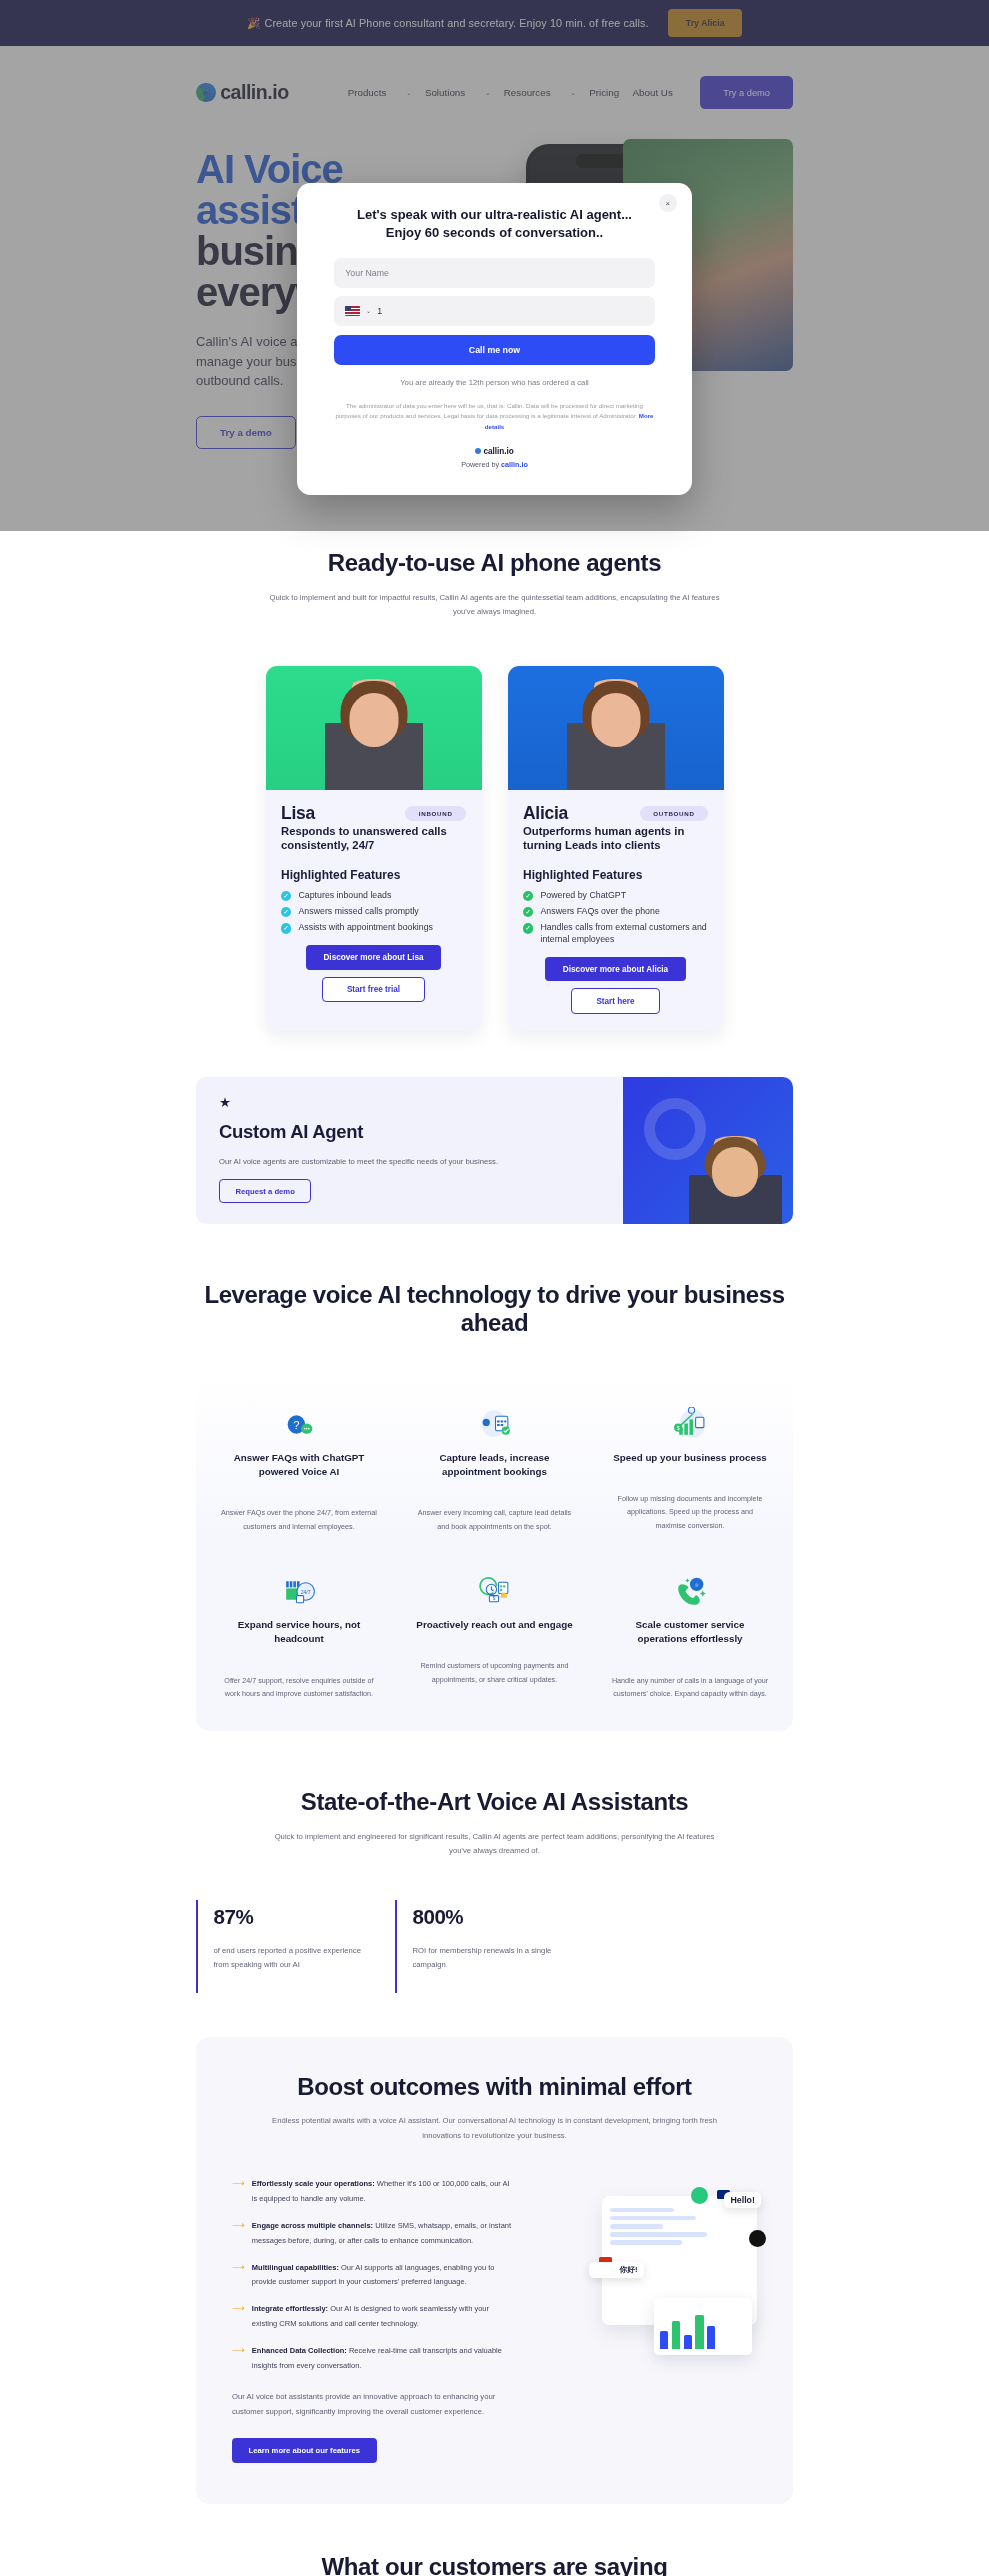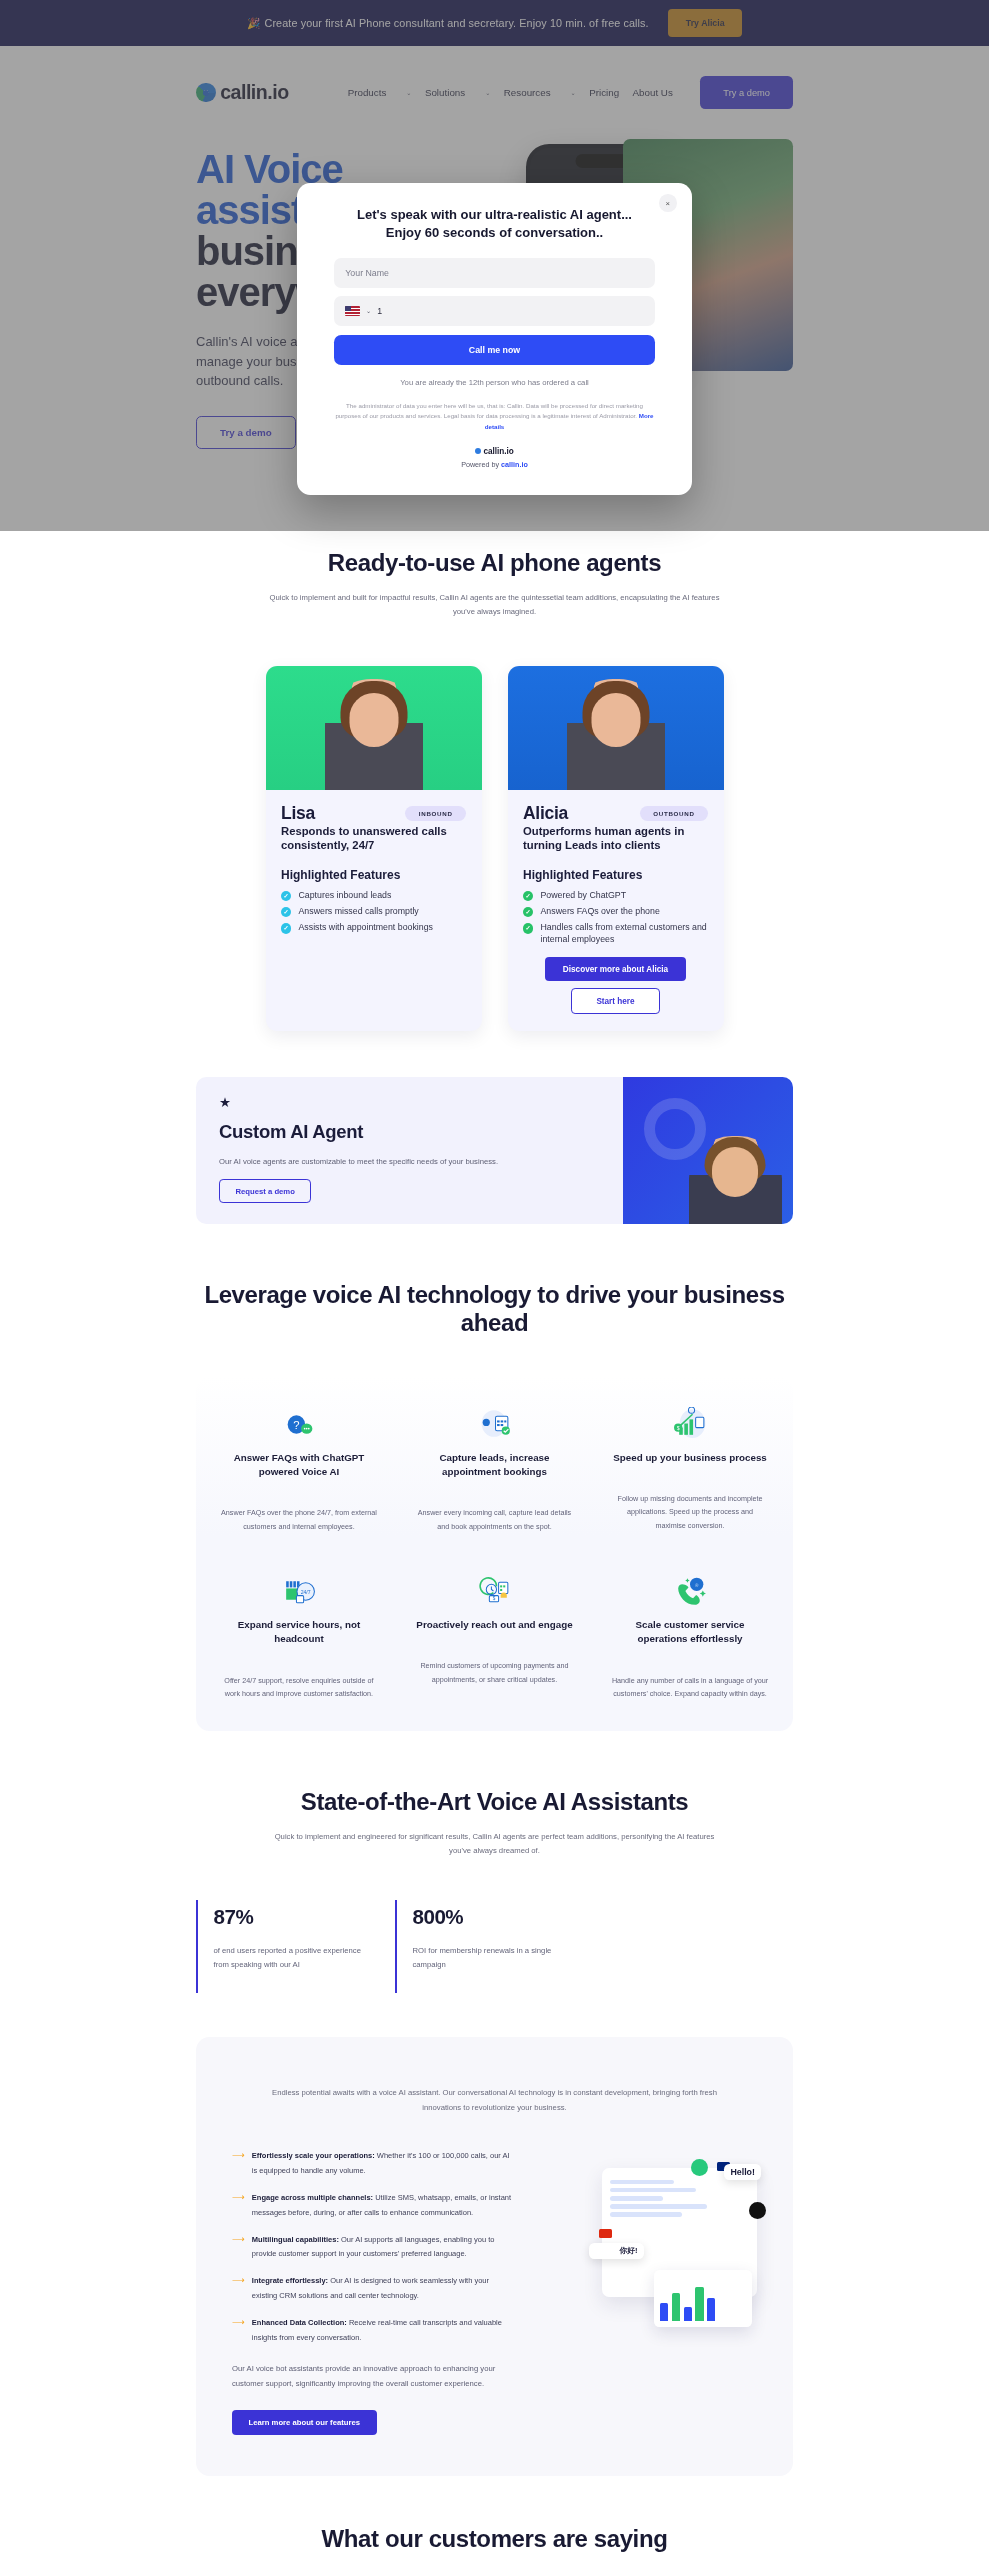--- a/index.html
+++ b/index.html
@@ -278,21 +278,21 @@
   .illus-card {
     position:absolute; right:0; top:18.5px; width:155px; height:129px; border-radius:7.2px;
     background:#fff; box-shadow:0 7.2px 20.6px rgba(25,25,80,.10); padding:8.2px;
   }
   .skel { height:4.6px; border-radius:2.6px; background:#d9e3fb; margin:3.6px 0; }
   .bub {
     position:absolute; background:#fff; border-radius:5.2px; padding:3.1px 6.2px;
     font-size:8.8px; font-weight:700; box-shadow:0 3.1px 9.3px rgba(0,0,0,.12);
   }
   .bub.hello { right:-4.1px; top:-4.1px; }
-  .bub.nihao { left:-13.4px; top:75px; font-size:7.7px;padding-left:31px; }
+  .bub.nihao { left:-13.4px; top:66px; font-size:7.7px;padding-left:31px; }
   .circ { position:absolute; width:17.5px; height:17.5px; border-radius:50%; }
   .circ.mail { background:#27c97c; right:49px; top:-9.3px; }
   .circ.phone { background:#111; right:-9.3px; top:34px; }
   .flag-uk, .flag-cn { position:absolute; width:13.4px; height:9.3px; border-radius:1.5px; }
   .flag-uk { right:27px; top:-6.2px; background:linear-gradient(#00247d,#00247d); }
   .flag-cn { left:-3.1px; top:61px; background:#de2910; }
   .minichart {
     position:absolute; right:5.2px; bottom:-30px; width:98px; height:57px;
     background:#fff; border-radius:5.2px; box-shadow:0 5.2px 15.5px rgba(25,25,80,.12);
     display:flex; align-items:flex-end; gap:3.6px; padding:6.2px;
@@ -415,20 +415,24 @@
               </li>
             <li>
                 <span class="tick cyan">✓</span>
                 <span>Answers missed calls promptly</span>
               </li>
             <li>
                 <span class="tick cyan">✓</span>
                 <span>Assists with appointment bookings</span>
               </li>
           </ul>
+          <div class="agent-actions">
+            <button class="btn-primary">Discover more about Lisa</button>
+            <button class="btn-outline">Start free trial</button>
+          </div>
         </div>
       </div>
 
       <div class="agent-card">
         <div class="agent-photo blue">
           <div class="agent-figure"></div>
         </div>
         <div class="agent-body">
           <div class="agent-head">
             <div class="agent-name">Alicia</div>
@@ -599,20 +603,21 @@
         <div class="stat-text">of end users reported a positive experience from speaking with our AI</div>
       </div>
       <div class="stat">
         <div class="stat-num">800%</div>
         <div class="stat-text">ROI for membership renewals in a single campaign</div>
       </div>
     </div>
   </div>
 
   <div class="boost">
+    <h2 class="sec-title">Boost outcomes with minimal effort</h2>
     <p class="sec-sub">Endless potential awaits with a voice AI assistant. Our conversational AI technology is in constant development, bringing forth fresh innovations to revolutionize your business.</p>
     <div class="boost-grid">
       <div class="boost-left">
         <div class="bullet">
           <span class="arrow">⟶</span>
           <div class="bullet-text"><b>Effortlessly scale your operations:</b><span> Whether it's 100 or 100,000 calls, our AI is equipped to handle any volume.</span></div>
         </div>
         <div class="bullet">
           <span class="arrow">⟶</span>
           <div class="bullet-text"><b>Engage across multiple channels:</b><span> Utilize SMS, whatsapp, emails, or instant messages before, during, or after calls to enhance communication.</span></div>

